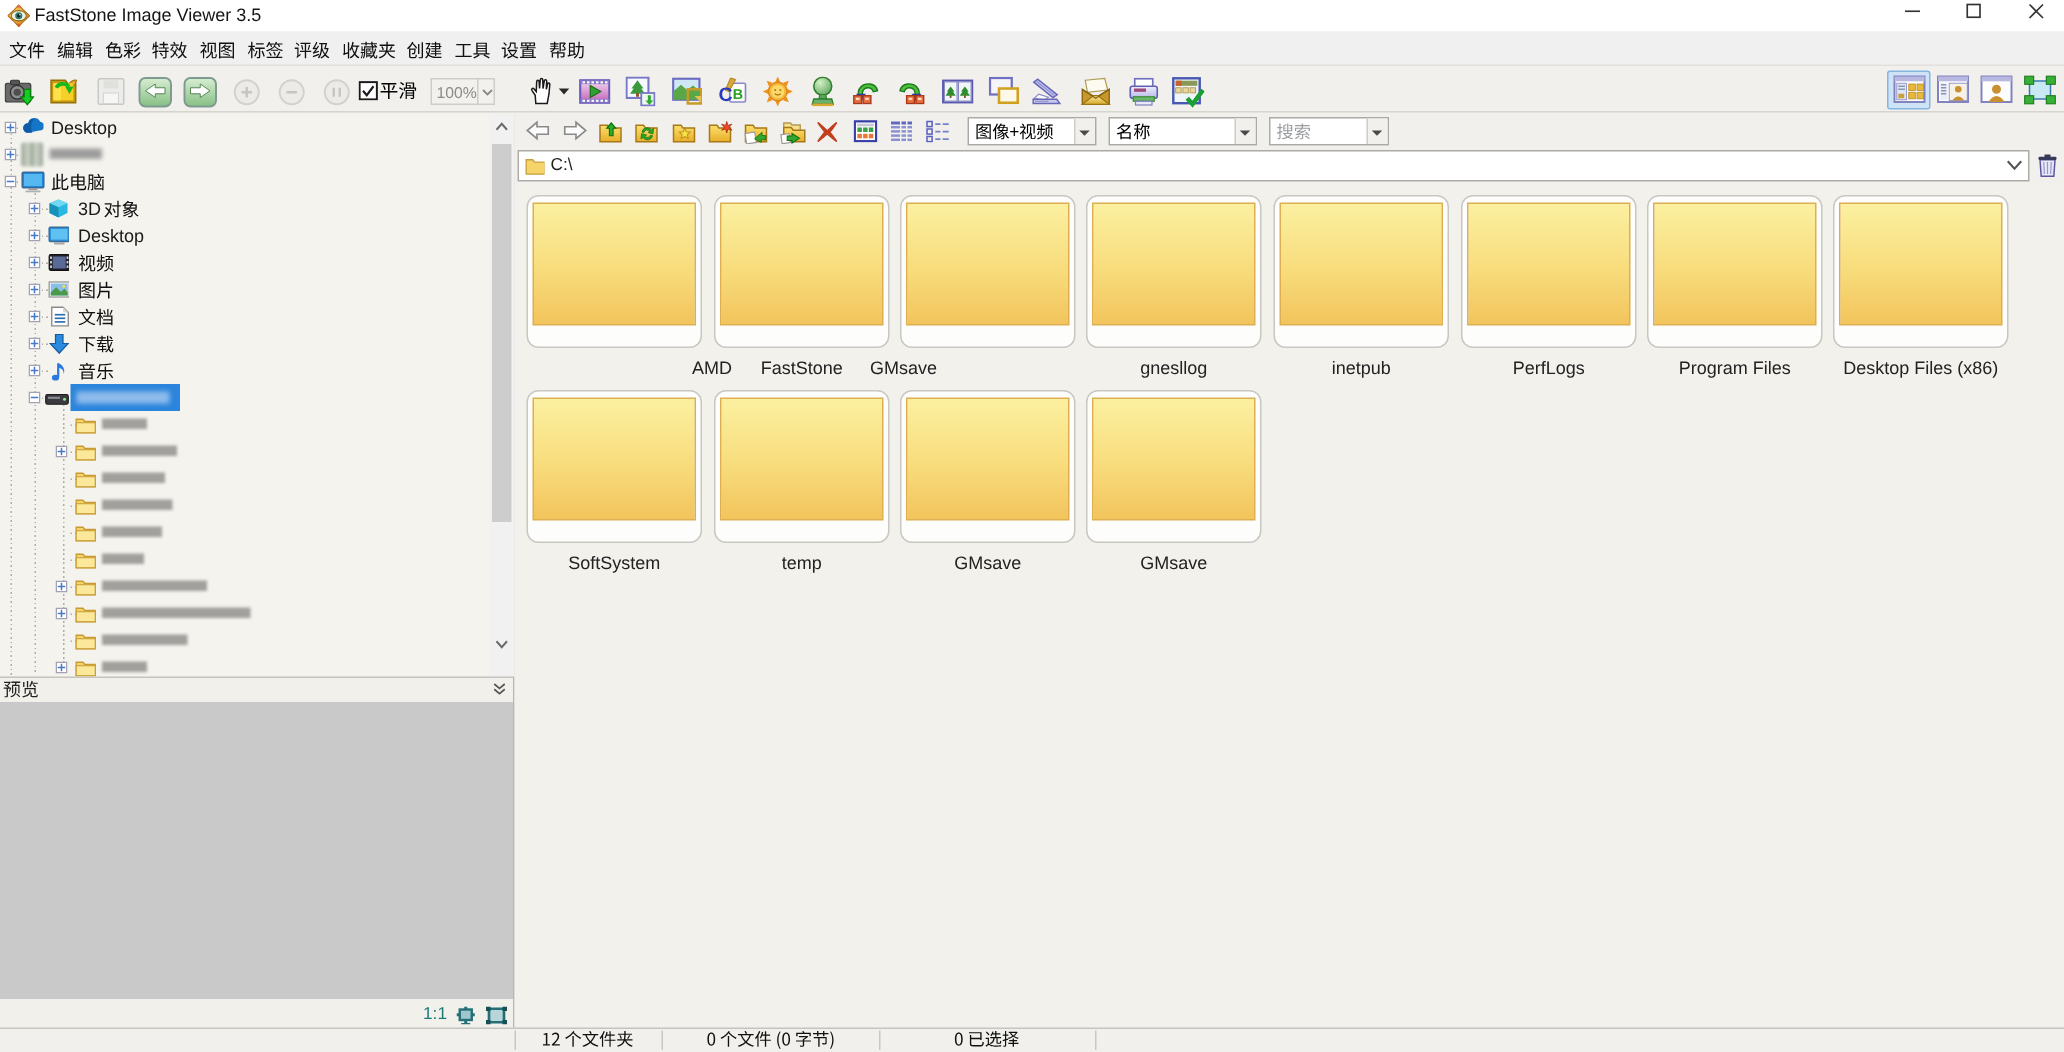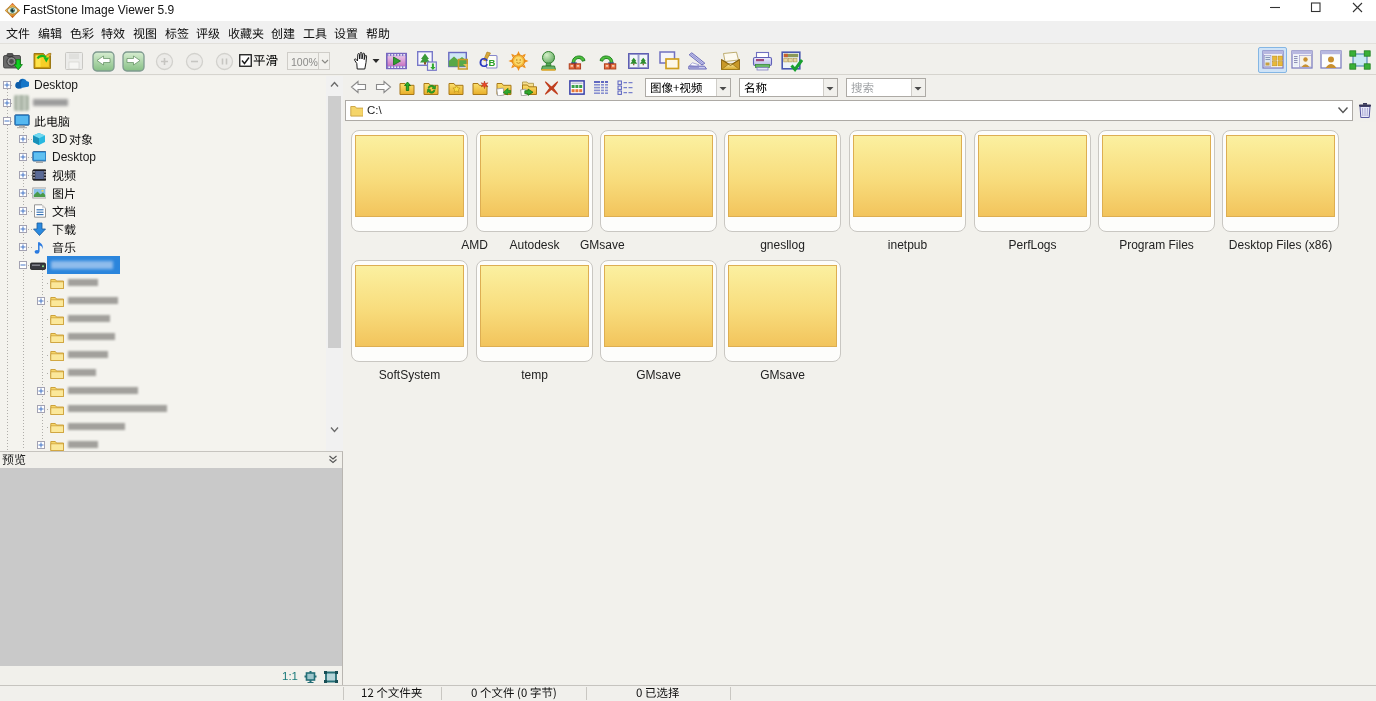--- a/index.html
+++ b/index.html
@@ -16,21 +16,21 @@
       </linearGradient>
     </defs>
 <path d="M7.5 0.2 L11 4 L14.8 7.5 L11 11 L7.5 14.8 L4 11 L0.2 7.5 L4 4 Z" fill="url(#fsl)" stroke="#b06818" stroke-width="0.7"></path>
 <path d="M7.5 0.2 L9 2.2 H6 Z" fill="#e87040"></path>
     <path d="M7.5 14.8 L9 12.8 H6 Z" fill="#d06020"></path>
 <ellipse cx="7.5" cy="7.5" rx="5" ry="3.4" fill="#eaf2e4" stroke="#8a6a20" stroke-width="0.7"></ellipse>
 <circle cx="7.5" cy="7.5" r="2.4" fill="#3a7a6a"></circle>
     <circle cx="7.5" cy="7.5" r="1.2" fill="#16222a"></circle>
     <circle cx="8.3" cy="6.8" r="0.5" fill="#fff"></circle>
 </svg>
-<div class="lat" style="left:23px;top:3px;font-size:12px;color:#151515">FastStone Image Viewer 5.9</div>
+<div class="lat" style="left:23px;top:3px;font-size:12px;color:#151515">FastStone Image Viewer 3.5</div>
 <svg class="abs" style="left:1266px;top:0" width="110" height="16" viewBox="0 0 110 16">
 <path d="M4 7.5 H14" stroke="#333" stroke-width="1.1" fill="none"></path>
 <rect x="45.5" y="3" width="8.5" height="8.5" fill="none" stroke="#333" stroke-width="1.1"></rect>
 <path d="M87 3 L96 12 M96 3 L87 12" stroke="#333" stroke-width="1.1" fill="none"></path>
 </svg>
 <div class="abs" style="left:0;top:21px;width:1376px;height:23px;background:#f0f0f0;border-bottom:1px solid #e2e0db"></div>
 <svg class="abs" style="left:6px;top:23px" width="25" height="20" viewBox="0 -15 25 20">
     <path d="M5.1 -9.9C5.4 -9.3 5.8 -8.5 6.0 -8.0L7.0 -8.3C6.8 -8.8 6.4 -9.6 6.0 -10.2ZM0.6 -8.0V-7.1H2.5C3.2 -5.3 4.1 -3.7 5.4 -2.4C4.0 -1.3 2.4 -0.5 0.4 0.1C0.6 0.3 0.9 0.7 1.0 0.9C3.0 0.3 4.7 -0.6 6.0 -1.8C7.4 -0.6 9.0 0.3 11.0 0.9C11.1 0.6 11.4 0.2 11.6 0.0C9.7 -0.4 8.1 -1.3 6.7 -2.4C7.9 -3.6 8.9 -5.2 9.6 -7.1H11.4V-8.0ZM6.0 -3.0C4.9 -4.2 4.0 -5.5 3.4 -7.1H8.5C7.9 -5.5 7.1 -4.1 6.0 -3.0Z M15.8 -4.1V-3.2H19.2V1.0H20.1V-3.2H23.4V-4.1H20.1V-6.7H22.9V-7.6H20.1V-9.9H19.2V-7.6H17.6C17.8 -8.2 17.9 -8.7 18.0 -9.3L17.2 -9.5C16.9 -7.9 16.4 -6.4 15.7 -5.4C15.9 -5.3 16.3 -5.0 16.5 -4.9C16.8 -5.4 17.1 -6.0 17.4 -6.7H19.2V-4.1ZM15.2 -10.0C14.6 -8.2 13.5 -6.4 12.4 -5.2C12.5 -5.0 12.8 -4.6 12.9 -4.4C13.3 -4.8 13.6 -5.2 14.0 -5.8V0.9H14.9V-7.2C15.3 -8.0 15.7 -8.9 16.1 -9.8Z" fill="#111"></path>
   </svg>
 <svg class="abs" style="left:38px;top:23px" width="25" height="20" viewBox="0 -15 25 20">
@@ -728,21 +728,21 @@
       <path d="M8 6 V14"></path>
       <path d="M10.5 6 L10.1 14"></path>
     </g>
   </svg>
 <div class="abs" style="left:343px;top:122px;width:1033px;height:562px;background:#f2f1ec"></div>
 <div class="abs" style="left:351px;top:130px;width:117px;height:102px;background:#fdfdfb;border:1px solid #c9c7c2;border-radius:8px"></div>
 <div class="abs" style="left:355px;top:135px;width:109px;height:82px;background:linear-gradient(180deg,#fbf0a0 0%,#f8dc7c 55%,#f2c45c 100%);border:1px solid #ddae52"></div>
 <div class="lat" style="left:331px;top:238px;width:157px;text-align:right;font-size:12px;color:#222">AMD</div>
 <div class="abs" style="left:476px;top:130px;width:117px;height:102px;background:#fdfdfb;border:1px solid #c9c7c2;border-radius:8px"></div>
 <div class="abs" style="left:480px;top:135px;width:109px;height:82px;background:linear-gradient(180deg,#fbf0a0 0%,#f8dc7c 55%,#f2c45c 100%);border:1px solid #ddae52"></div>
-<div class="lat" style="left:456px;top:238px;width:157px;text-align:center;font-size:12px;color:#222">Autodesk</div>
+<div class="lat" style="left:456px;top:238px;width:157px;text-align:center;font-size:12px;color:#222">FastStone</div>
 <div class="abs" style="left:600px;top:130px;width:117px;height:102px;background:#fdfdfb;border:1px solid #c9c7c2;border-radius:8px"></div>
 <div class="abs" style="left:604px;top:135px;width:109px;height:82px;background:linear-gradient(180deg,#fbf0a0 0%,#f8dc7c 55%,#f2c45c 100%);border:1px solid #ddae52"></div>
 <div class="lat" style="left:580px;top:238px;width:157px;text-align:left;font-size:12px;color:#222">GMsave</div>
 <div class="abs" style="left:724px;top:130px;width:117px;height:102px;background:#fdfdfb;border:1px solid #c9c7c2;border-radius:8px"></div>
 <div class="abs" style="left:728px;top:135px;width:109px;height:82px;background:linear-gradient(180deg,#fbf0a0 0%,#f8dc7c 55%,#f2c45c 100%);border:1px solid #ddae52"></div>
 <div class="lat" style="left:704px;top:238px;width:157px;text-align:center;font-size:12px;color:#222">gnesllog</div>
 <div class="abs" style="left:849px;top:130px;width:117px;height:102px;background:#fdfdfb;border:1px solid #c9c7c2;border-radius:8px"></div>
 <div class="abs" style="left:853px;top:135px;width:109px;height:82px;background:linear-gradient(180deg,#fbf0a0 0%,#f8dc7c 55%,#f2c45c 100%);border:1px solid #ddae52"></div>
 <div class="lat" style="left:829px;top:238px;width:157px;text-align:center;font-size:12px;color:#222">inetpub</div>
 <div class="abs" style="left:974px;top:130px;width:117px;height:102px;background:#fdfdfb;border:1px solid #c9c7c2;border-radius:8px"></div>

